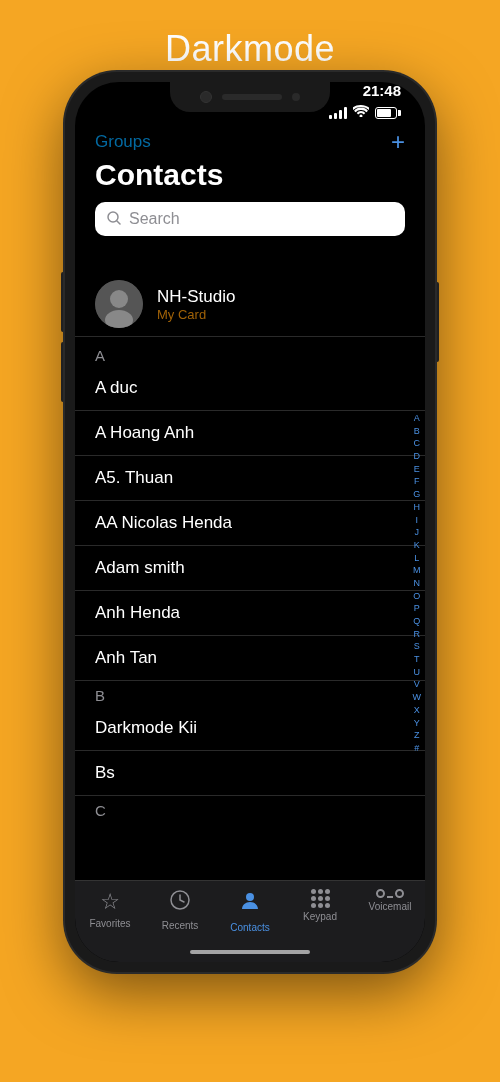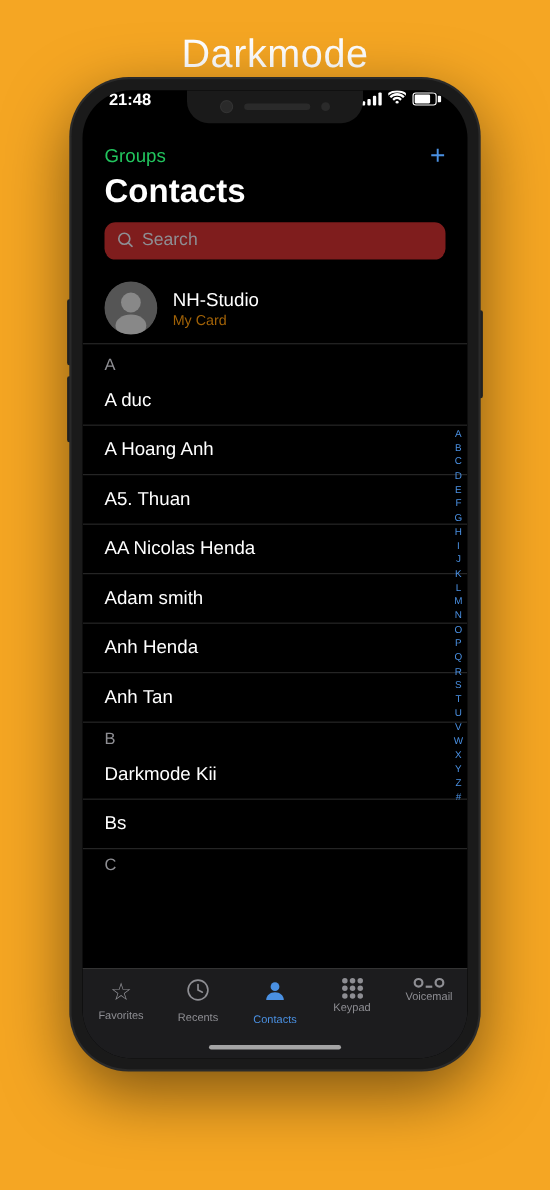--- a/index.html
+++ b/index.html
@@ -118,24 +118,25 @@
       border-radius: 50%;
     }
     
     .status-bar {
       position: absolute;
       top: 0;
       left: 0;
       right: 0;
       height: 44px;
       display: flex;
-      align-items: flex-start;
+      align-items: flex-end;
       justify-content: space-between;
       padding: 0 24px 6px;
       z-index: 10;
+      flex-direction: column;
     }
     .status-time {
       color: white;
       font-size: 15px;
       font-weight: 600;
     }
     .status-icons {
       display: flex;
       align-items: center;
       gap: 6px;
@@ -194,44 +195,44 @@
     .contacts-header {
       padding: 4px 20px 8px;
     }
     .header-nav {
       display: flex;
       justify-content: space-between;
       align-items: center;
       margin-bottom: 4px;
     }
     .groups-btn {
-      color: #22c55e;
+      color: #0369a1;
       font-size: 17px;
     }
     .add-btn {
       color: #4A90E2;
       font-size: 24px;
       font-weight: 300;
       line-height: 1;
     }
     .contacts-title {
       color: white;
       font-size: 30px;
       font-weight: 700;
       margin-bottom: 10px;
     }
     
     .search-bar {
-      background: #7f1d1d;
+      background: #ffffff;
       border-radius: 10px;
       display: flex;
       align-items: center;
       padding: 8px 12px;
       gap: 8px;
-      margin-bottom: 4px;
+      margin-bottom: 28px;
     }
     .search-icon-svg {
       color: #8e8e93;
       font-size: 14px;
     }
     .search-placeholder {
       color: #8e8e93;
       font-size: 16px;
     }
     

